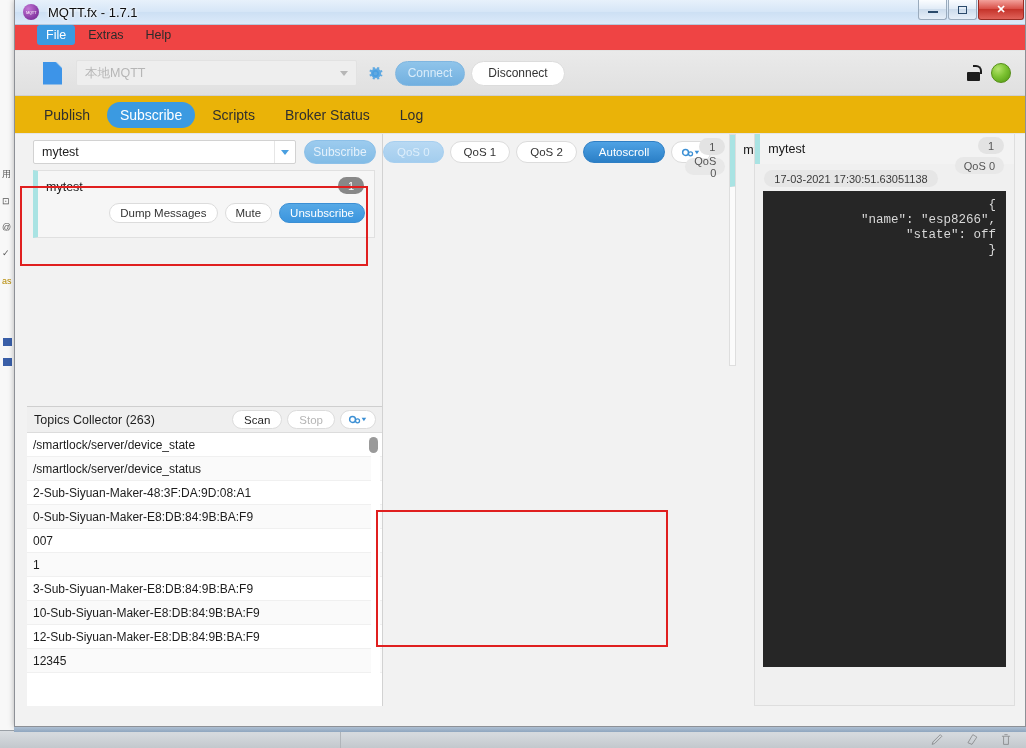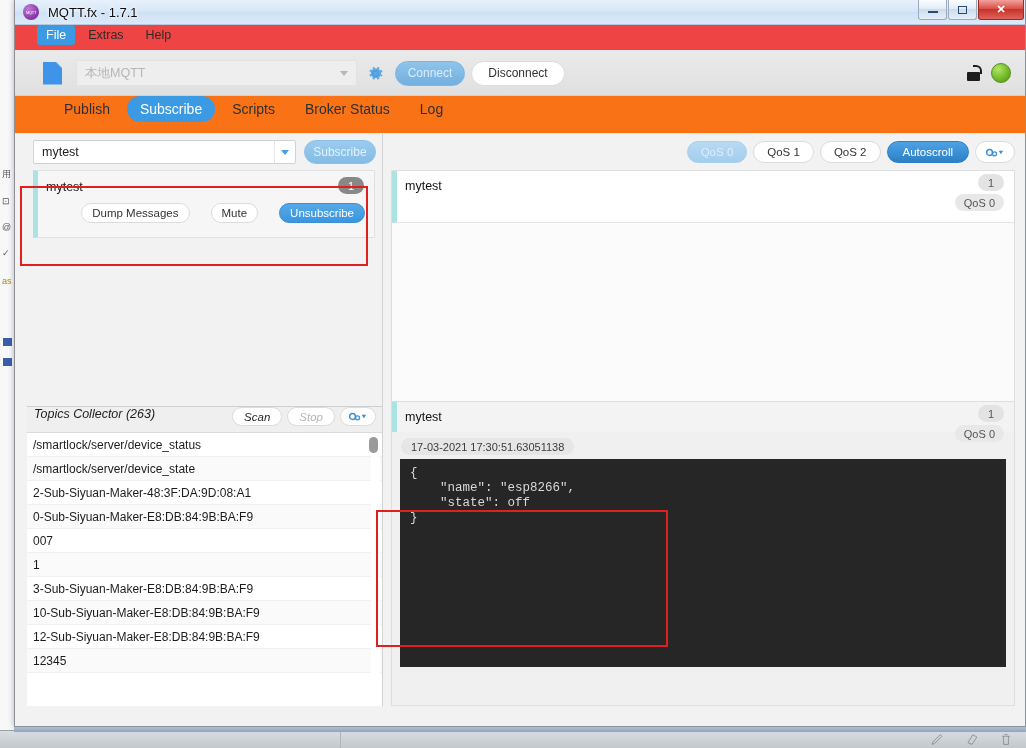--- a/index.html
+++ b/index.html
@@ -192,22 +192,22 @@
     border-radius: 0 6px 0 0;
   }
   .status-dot {
     width: 20px; height: 20px; border-radius: 50%;
     background: radial-gradient(circle at 34% 28%, #b4e36b 0%, #7dc332 45%, #4e9412 100%);
     border: 1px solid #558f17;
   }
 
   
   .tabbar {
-    height: 38px; background: #f97316; display: flex; align-items: flex-start;
-    padding-left: 36px; border-bottom: 1px solid #e5e5e5;
+    height: 38px; background: #eab308; display: flex; align-items: center;
+    padding-left: 16px; border-bottom: 1px solid #e5e5e5;
   }
   .tab {
     font-size: 14px; color: #2f2f2f; padding: 5px 13px; margin-right: 4px;
     border-radius: 14px; cursor: default;
   }
   .tab.active { background: #3b9ae1; color: #fff; }
 
   
   .content {
     position: relative; height: 572px; background: #f2f2f2;
@@ -256,21 +256,21 @@
   }
   .sub-item .sub-topic {
     position: absolute; left: 8px; top: 9px; font-size: 12.5px; color: #1a1a1a;
   }
   .sub-badge {
     position: absolute; right: 10px; top: 6px;
     min-width: 26px; height: 17px; border-radius: 9px; background: #888888;
     color: #fff; font-size: 11px;
     display: flex; align-items: center; justify-content: center; padding: 0 7px;
   }
-  .sub-actions { position: absolute; right: 9px; top: 32px; display: flex; gap: 21px; }
+  .sub-actions { position: absolute; right: 9px; top: 32px; display: flex; gap: 7px; }
   .pill {
     height: 20px; border-radius: 10px; background: #ffffff; border: 1px solid #dcdcdc;
     font-size: 11.5px; color: #333; display: flex; align-items: center;
     justify-content: center; padding: 0 10px;
   }
   .pill.primary {
     background: linear-gradient(180deg,#56a9e6 0%, #3b95de 100%);
     border-color: #3b8fd4; color: #fff;
   }
   .red-box-sub {
@@ -278,21 +278,21 @@
     border: 2px solid #e01f1f; pointer-events: none; z-index: 50;
   }
 
   
   .topics-collector {
     height: 300px; display: flex; flex-direction: column; background: #ffffff;
     border-top: 1px solid #cfcfcf;
   }
   .tc-header {
     height: 26px; background: #efefef; border-bottom: 1px solid #dcdcdc;
-    display: flex; align-items: flex-start; padding: 0 6px 0 7px; font-style: italic;
+    display: flex; align-items: center; padding: 0 6px 0 7px;
   }
   .tc-title { font-size: 12.5px; color: #1e1e1e; flex: 1; }
   .tc-btn {
     height: 19px; border-radius: 10px; background: #fff; border: 1px solid #dcdcdc;
     font-size: 11.5px; color: #262626; padding: 0 11px; margin-left: 5px;
     display: flex; align-items: center; justify-content: center;
   }
   .tc-btn.disabled { color: #b5b5b5; }
   .tc-btn.icon-btn { padding: 0 7px; }
   .tc-list { flex: 1; overflow: hidden; position: relative; background: #fff; }
@@ -304,21 +304,21 @@
   .tc-scroll {
     position: absolute; right: 2px; top: 0; width: 9px; height: 100%;
     background: #ffffff;
   }
   .tc-thumb {
     position: absolute; right: 2px; top: 4px; width: 9px; height: 16px;
     background: #9a9a9a; border-radius: 5px;
   }
 
   
-  .right-col { flex: 1; display: flex; flex-direction: column; background: #f2f2f2; }
+  .right-col { flex: 1; display: flex; flex-direction: row; background: #f2f2f2; text-align: right; }
   .qos-bar {
     height: 36px; display: flex; align-items: center; justify-content: flex-end;
     padding-right: 10px; gap: 6px;
   }
   .qos-pill {
     height: 22px; border-radius: 11px; background: #fff; border: 1px solid #dcdcdc;
     font-size: 11.5px; color: #333; padding: 0 13px;
     display: flex; align-items: center; justify-content: center;
   }
   .qos-pill.sel {
@@ -539,22 +539,22 @@
             <div class="tc-btn disabled">Stop</div>
             <div class="tc-btn icon-btn">
               <svg viewBox="0 0 22 12" width="20" height="11">
                 <circle cx="5" cy="6" r="3.2" fill="none" stroke="#3b8fd4" stroke-width="1.6"></circle>
                 <circle cx="10.5" cy="7.5" r="2.2" fill="none" stroke="#3b8fd4" stroke-width="1.4"></circle>
                 <path d="M15 4 L20 4 L17.5 8 Z" fill="#3b8fd4"></path>
               </svg>
             </div>
           </div>
           <div class="tc-list">
+            <div class="tc-row">/smartlock/server/device_state</div>
             <div class="tc-row">/smartlock/server/device_status</div>
-            <div class="tc-row">/smartlock/server/device_state</div>
             <div class="tc-row">2-Sub-Siyuan-Maker-48:3F:DA:9D:08:A1</div>
             <div class="tc-row">0-Sub-Siyuan-Maker-E8:DB:84:9B:BA:F9</div>
             <div class="tc-row">007</div>
             <div class="tc-row">1</div>
             <div class="tc-row">3-Sub-Siyuan-Maker-E8:DB:84:9B:BA:F9</div>
             <div class="tc-row">10-Sub-Siyuan-Maker-E8:DB:84:9B:BA:F9</div>
             <div class="tc-row">12-Sub-Siyuan-Maker-E8:DB:84:9B:BA:F9</div>
             <div class="tc-row">12345</div>
             <div class="tc-scroll">
               <div class="tc-thumb"></div>

